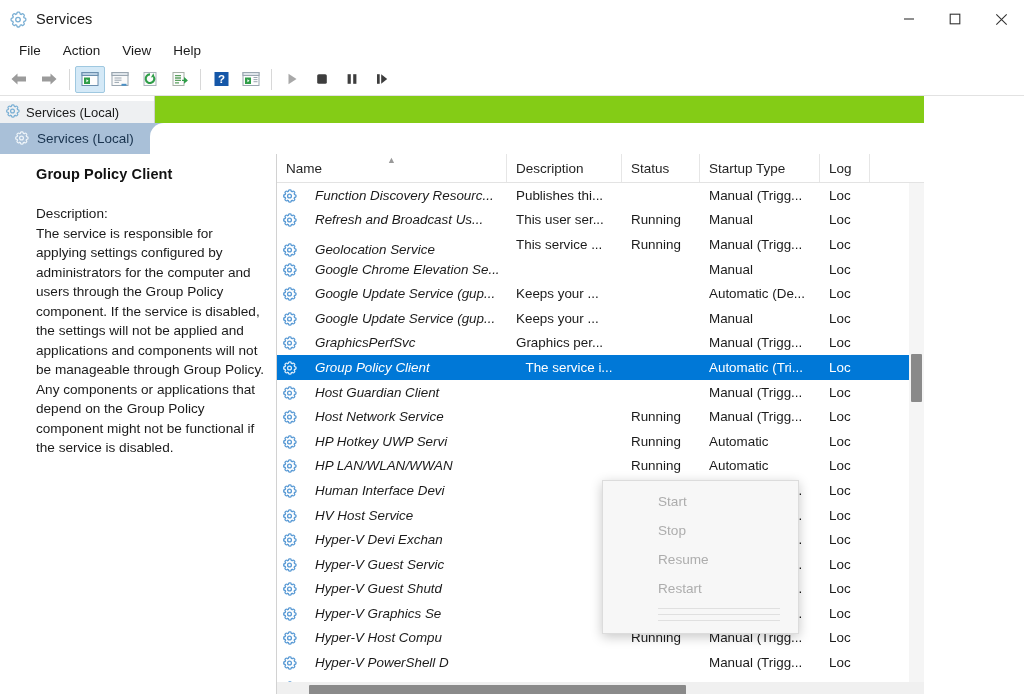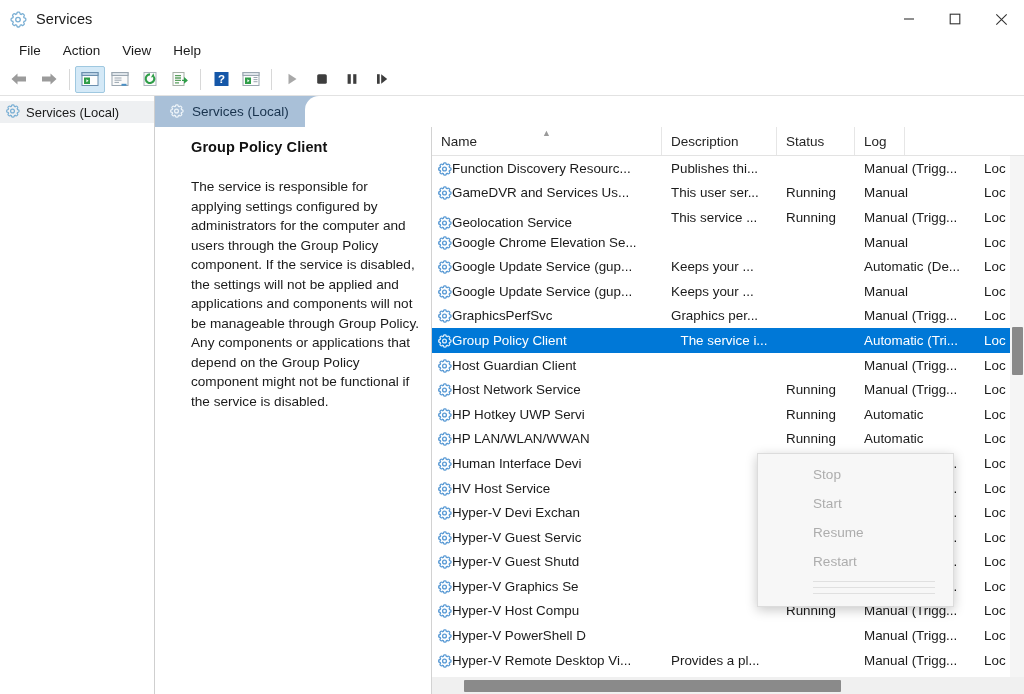--- a/index.html
+++ b/index.html
@@ -56,20 +56,21 @@
     display:flex; align-items:center; justify-content:center;
     position:relative;
   }
   .tb-btn.active { background:#d4e9f7; border:1px solid #9fc8e0; border-radius:2px; }
   .tb-sep { width:1px; height:21px; background:#d8d8d8; margin:0 5px; }
 
   
   #main {
     display:flex; height:598px; width:924px;
     background:#84cc16;
+    flex-direction:column;
   }
 
   
   #tree {
     width:155px; flex:none;
     background:#ffffff;
     border-right:1px solid #cfcfcf;
     padding-top:5px;
   }
   #tree-item {
@@ -149,21 +150,21 @@
     font-size:9px; color:#9a9a9a; line-height:1;
   }
   #rows { flex:1; overflow:hidden; position:relative; }
   .row {
     height:24.6px; display:flex; align-items:center;
     font-size:13.4px; color:#1b1b1b;
     white-space:nowrap;
   }
   .row.sel { background:#0078d7; color:#fff; }
   .cell { overflow:hidden; white-space:nowrap; padding-left:9px; }
-  .c-name { display:flex; align-items:center; gap:0; padding-left:5px; }
+  .c-name { display:flex; align-items:center; gap:18px; padding-left:5px;font-style:italic; }
   .c-status { }
   .c-logon { }
 
   
   .gear { width:15px; height:15px; flex:none; }
 
   
   #vscroll {
     position:absolute; right:0; top:29px; bottom:0; width:15px;
     background:#f5f5f5;
@@ -360,36 +361,40 @@
         <span>Services (Local)</span>
       </div>
       <div id="tab-round"></div>
       <div id="tabstrip-fill"></div>
     </div>
 
     <div id="panes">
 
       <div id="descpane">
         <div id="desc-title">Group Policy Client</div>
+        <div id="desc-label">Description:</div>
         <div id="desc-body">The service is responsible for applying settings configured by administrators for the computer and users through the Group Policy component. If the service is disabled, the settings will not be applied and applications and components will not be manageable through Group Policy. Any components or applications that depend on the Group Policy component might not be functional if the service is disabled.</div>
       </div>
 
       <div id="listpane">
 
         <div id="listhead">
           <div class="hcell" style="width:230px">
             <span class="sortmark">▲</span>
             <span>Name</span>
           </div>
           <div class="hcell" style="width:115px">
             <span>Description</span>
           </div>
           <div class="hcell" style="width:78px">
             <span>Status</span>
           </div>
+          <div class="hcell" style="width:120px">
+            <span>Startup Type</span>
+          </div>
           <div class="hcell" style="width:50px">
             <span>Log</span>
           </div>
         </div>
 
         <div id="rows">
             <div class="row">
               <div class="cell c-name" style="width: 230px;">
                 <span style="display: flex;">
                   <svg class="gear" viewBox="0 0 18 18">
@@ -405,21 +410,21 @@
               <div class="cell c-logon" style="width: 50px;">Loc</div>
             </div>
             <div class="row">
               <div class="cell c-name" style="width: 230px;">
                 <span style="display: flex;">
                   <svg class="gear" viewBox="0 0 18 18">
                     <path d="M9 2.2a1.1 1.1 0 0 0-1.05.78l-.3 1.0a4.9 4.9 0 0 0-.95.4l-.9-.52a1.1 1.1 0 0 0-1.3.18l-.6.6a1.1 1.1 0 0 0-.18 1.3l.52.9a4.9 4.9 0 0 0-.4.95l-1.0.3A1.1 1.1 0 0 0 2.06 9.2v.85c0 .5.33.93.8 1.06l1.0.28c.1.33.24.65.4.95l-.52.9c-.25.43-.18.98.18 1.3l.6.6c.33.33.88.4 1.3.18l.9-.52c.3.17.62.3.95.4l.3 1.0c.13.47.56.79 1.05.79h.85c.5 0 .92-.32 1.05-.79l.3-1.0c.33-.1.65-.23.95-.4l.9.52c.43.22.97.15 1.3-.18l.6-.6c.36-.32.43-.87.18-1.3l-.52-.9c.16-.3.3-.62.4-.95l1.0-.28a1.1 1.1 0 0 0 .8-1.06V9.2a1.1 1.1 0 0 0-.78-1.06l-1.0-.3a4.9 4.9 0 0 0-.4-.95l.52-.9a1.1 1.1 0 0 0-.18-1.3l-.6-.6a1.1 1.1 0 0 0-1.3-.18l-.9.52a4.9 4.9 0 0 0-.95-.4l-.3-1.0A1.1 1.1 0 0 0 9.85 2.2z" fill="none" stroke="#5b9bd5" stroke-width="1.6"></path>
                     <circle cx="9" cy="9.6" r="2.3" fill="none" stroke="#5b9bd5" stroke-width="1.6"></circle>
                   </svg>
                 </span>
-                <span>GameDVR and Services Us...</span>
+                <span>Refresh and Broadcast Us...</span>
               </div>
               <div class="cell c-description" style="width: 115px;">This user ser...</div>
               <div class="cell c-status" style="width: 78px;">Running</div>
               <div class="cell c-startup" style="width: 120px;">Manual</div>
               <div class="cell c-logon" style="width: 50px;">Loc</div>
             </div>
             <div class="row">
               <div class="cell c-name" style="width: 230px; margin-top: 10px;">
                 <span style="display: flex;">
                   <svg class="gear" viewBox="0 0 18 18">
@@ -710,24 +715,24 @@
           <div id="vthumb"></div>
         </div>
         <div id="hscroll">
           <div id="hthumb"></div>
         </div>
       </div>
     </div>
 
     <div id="ctxmenu">
         <div class="mi disabled">
-          <span>Stop</span>
+          <span>Start</span>
         </div>
         <div class="mi disabled">
-          <span>Start</span>
+          <span>Stop</span>
         </div>
         <div class="mi disabled">
           <span>Resume</span>
         </div>
         <div class="mi disabled">
           <span>Restart</span>
         </div>
         <div class="msep"></div>
         <div class="msep"></div>
         <div class="msep"></div>

